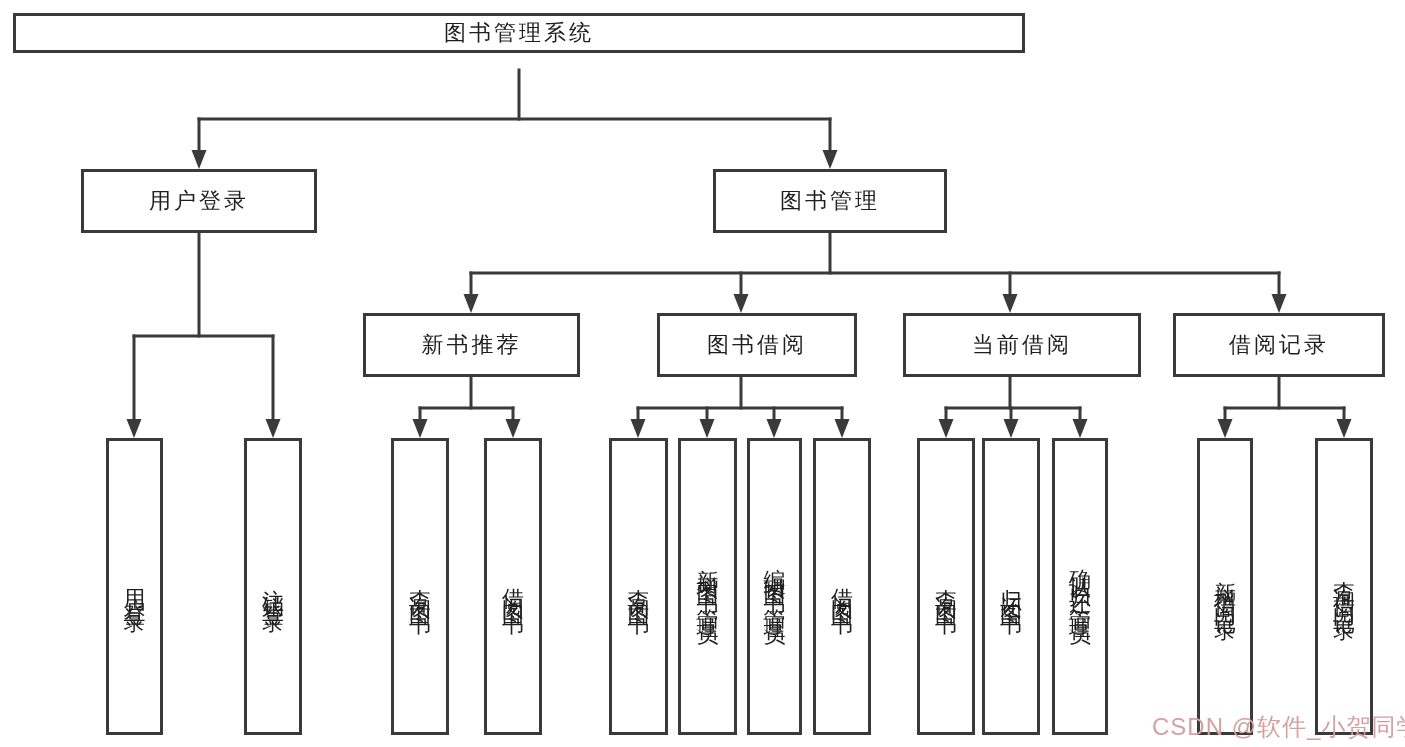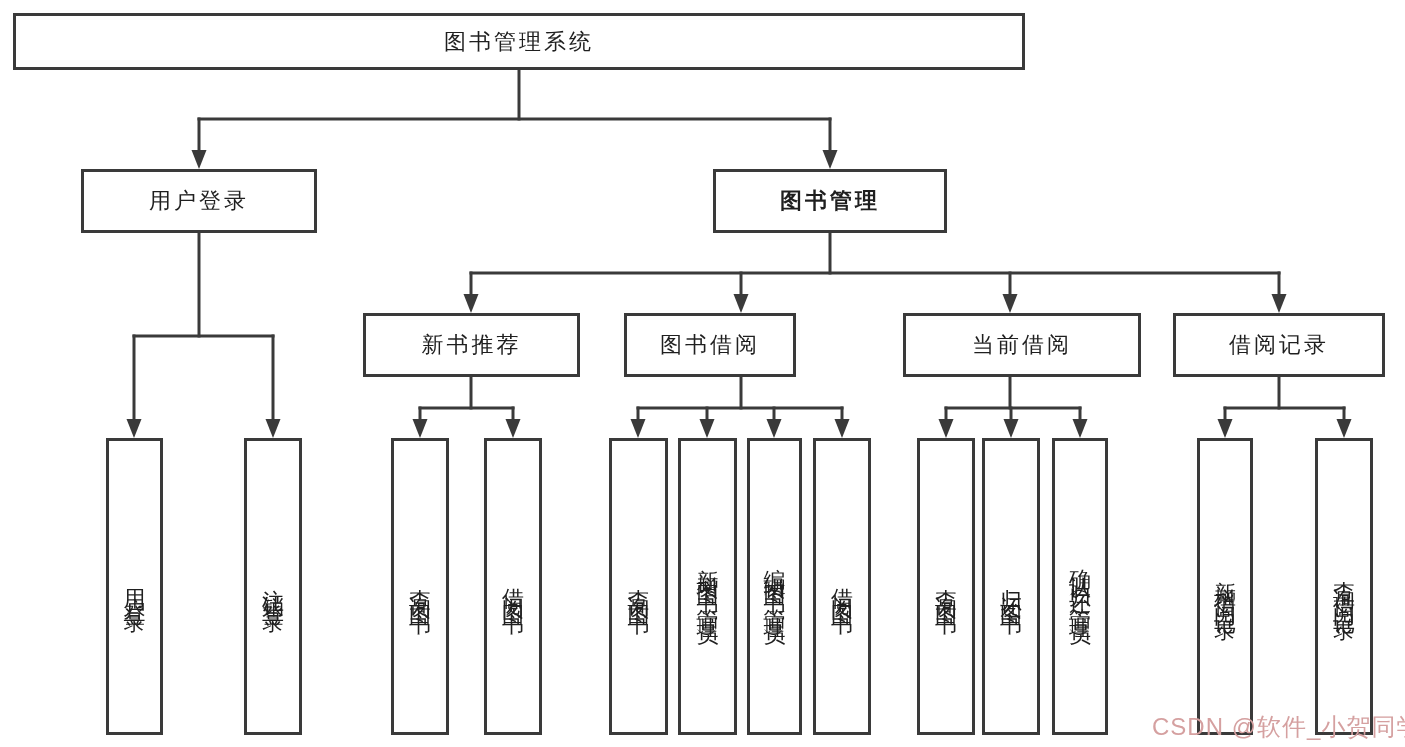--- a/index.html
+++ b/index.html
@@ -107,39 +107,39 @@
       <line x1="1011" y1="408" x2="1011" y2="422" stroke="#3a3a3a" stroke-width="3" stroke-linecap="square"></line>
       <polygon points="1003.5,419 1018.5,419 1011,438" fill="#3a3a3a"></polygon>
       <line x1="1080" y1="408" x2="1080" y2="422" stroke="#3a3a3a" stroke-width="3" stroke-linecap="square"></line>
       <polygon points="1072.5,419 1087.5,419 1080,438" fill="#3a3a3a"></polygon>
       <line x1="1225" y1="408" x2="1225" y2="422" stroke="#3a3a3a" stroke-width="3" stroke-linecap="square"></line>
       <polygon points="1217.5,419 1232.5,419 1225,438" fill="#3a3a3a"></polygon>
       <line x1="1344" y1="408" x2="1344" y2="422" stroke="#3a3a3a" stroke-width="3" stroke-linecap="square"></line>
       <polygon points="1336.5,419 1351.5,419 1344,438" fill="#3a3a3a"></polygon>
     </svg>
   <div id="node-layer">
-      <div class="node h" style="left: 13px; top: 13px; width: 1012px; height: 57px;">
+      <div class="node h" style="left: 13px; top: 13px; width: 1012px; height: 40px;">
         <span class="label">图书管理系统</span>
       </div>
       <div class="node h" style="left: 81px; top: 169px; width: 236px; height: 64px;">
         <span class="label">用户登录</span>
       </div>
-      <div class="node h" style="left: 713px; top: 169px; width: 234px; height: 64px; font-weight: bold;">
+      <div class="node h" style="left: 713px; top: 169px; width: 234px; height: 64px;">
         <span class="label">图书管理</span>
       </div>
       <div class="node v" style="left: 106px; top: 438px; width: 57px; height: 297px;">
         <span class="label">用户登录</span>
       </div>
       <div class="node v" style="left: 244px; top: 438px; width: 58px; height: 297px;">
         <span class="label">注销登录</span>
       </div>
       <div class="node h" style="left: 363px; top: 313px; width: 217px; height: 64px;">
         <span class="label">新书推荐</span>
       </div>
-      <div class="node h" style="left: 624px; top: 313px; width: 172px; height: 64px;">
+      <div class="node h" style="left: 657px; top: 313px; width: 200px; height: 64px;">
         <span class="label">图书借阅</span>
       </div>
       <div class="node h" style="left: 903px; top: 313px; width: 238px; height: 64px;">
         <span class="label">当前借阅</span>
       </div>
       <div class="node h" style="left: 1173px; top: 313px; width: 212px; height: 64px;">
         <span class="label">借阅记录</span>
       </div>
       <div class="node v" style="left: 391px; top: 438px; width: 58px; height: 297px;">
         <span class="label">查询图书</span>

